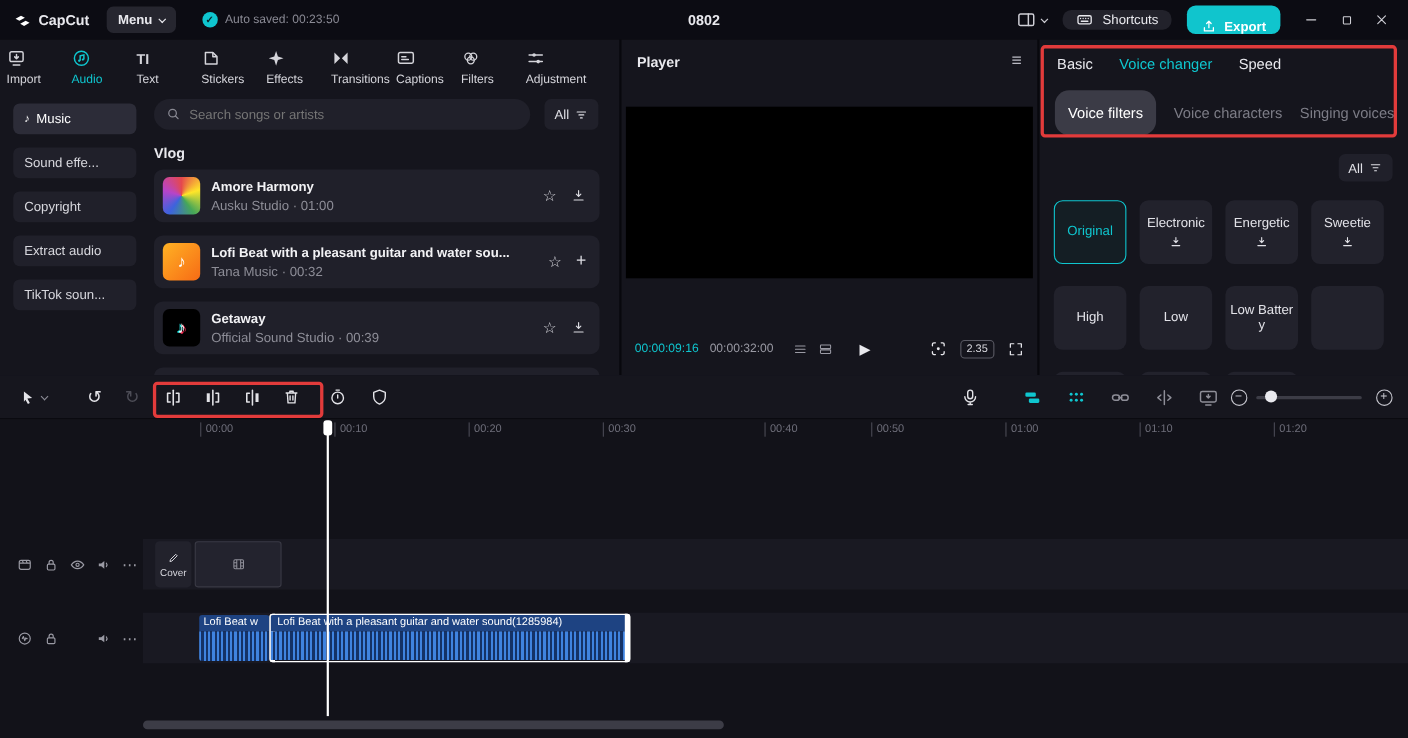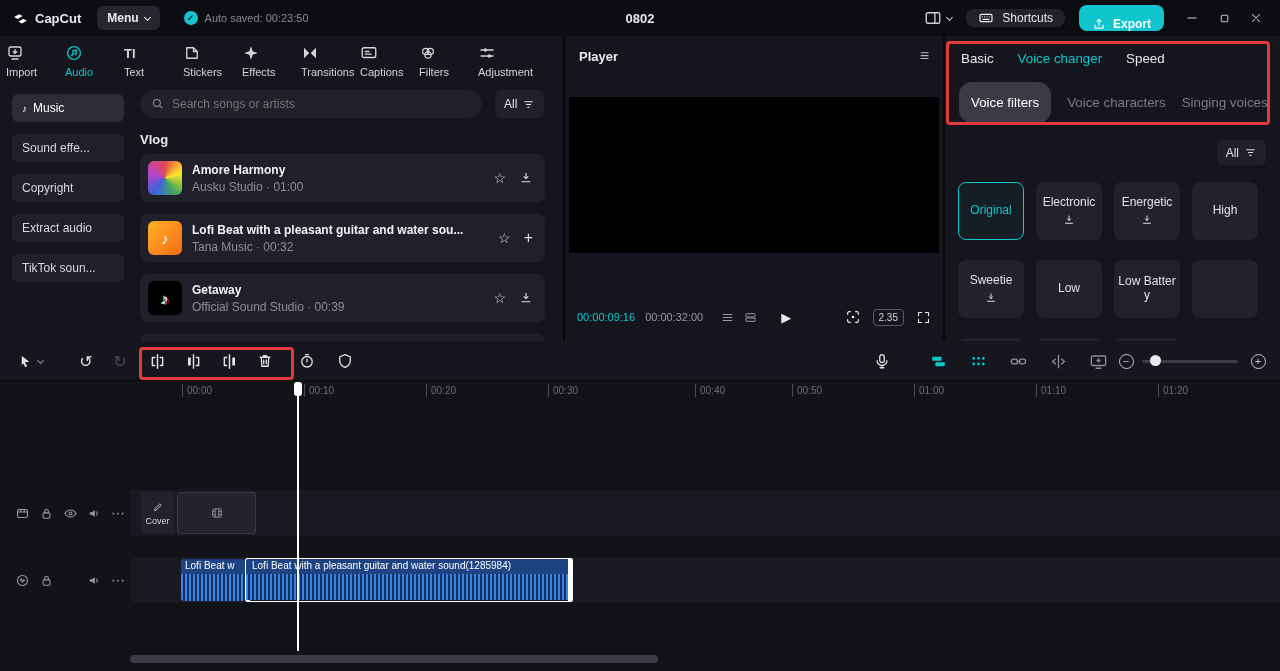--- a/index.html
+++ b/index.html
@@ -375,30 +375,30 @@
     </button>
     <button class="vcard">
       <span>Energetic</span>
       <span class="ic">
           <svg width="12" height="12" viewBox="0 0 24 24" fill="none" stroke="currentColor" stroke-width="2" stroke-linecap="round" stroke-linejoin="round">
             <path d="M12 4v9M8.5 9.5L12 13l3.5-3.5M5 18.5h14"></path>
           </svg>
         </span>
     </button>
     <button class="vcard">
-        <span>High</span>
-      </button>
-    <button class="vcard">
       <span>Sweetie</span>
       <span class="ic">
           <svg width="12" height="12" viewBox="0 0 24 24" fill="none" stroke="currentColor" stroke-width="2" stroke-linecap="round" stroke-linejoin="round">
             <path d="M12 4v9M8.5 9.5L12 13l3.5-3.5M5 18.5h14"></path>
           </svg>
         </span>
     </button>
+    <button class="vcard">
+        <span>High</span>
+      </button>
     <button class="vcard">
         <span>Low</span>
       </button>
     <button class="vcard">
         <span>Low Battery</span>
       </button>
     <button class="vcard"></button>
     <button class="vcard"></button>
     <button class="vcard"></button>
     <button class="vcard"></button>

